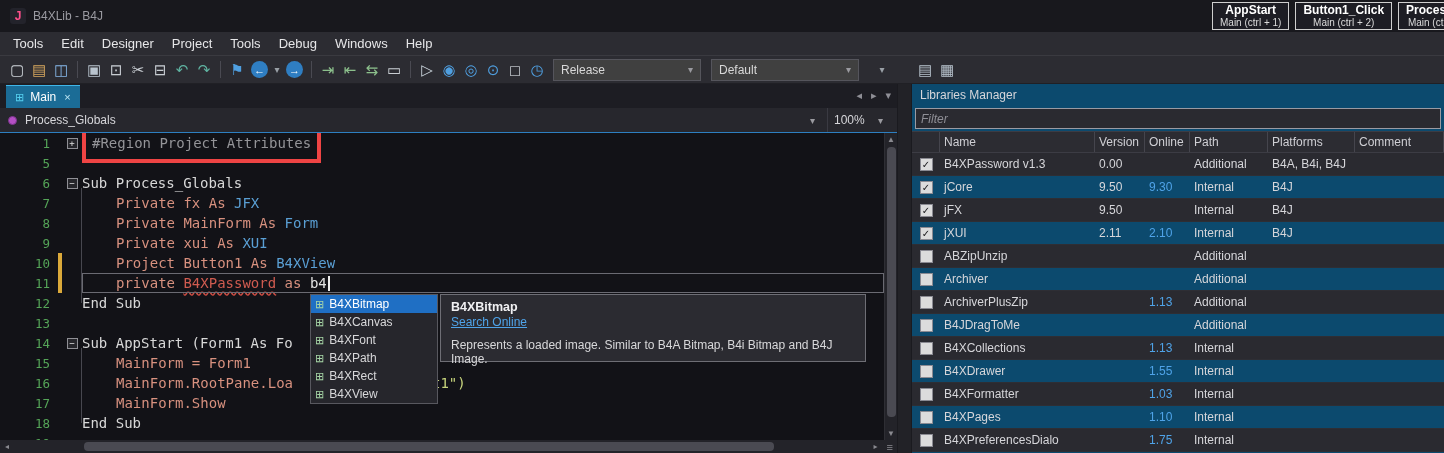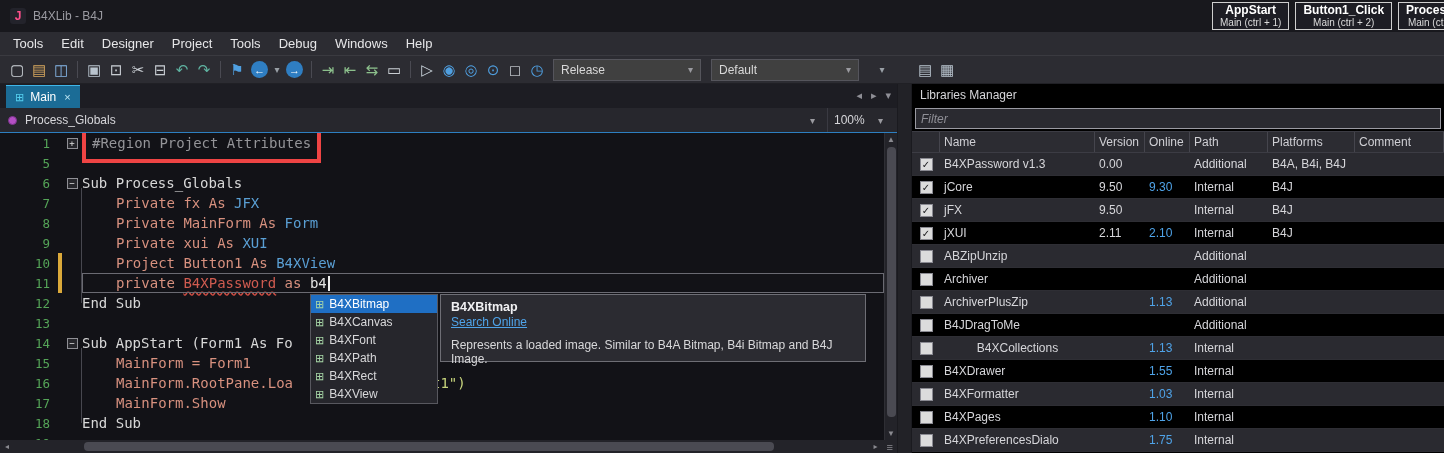--- a/index.html
+++ b/index.html
@@ -27,21 +27,21 @@
   .tbi.circ{width:17px;height:17px;border-radius:50%;font-size:11px;margin:0 3px;color:#fff}
   .tbsep{width:1px;height:17px;background:#4a4a52;margin:0 5px}
   .tbgap{display:inline-block;height:1px}
   .combo{height:22px;background:#404040;border:1px solid #55555c;display:flex;align-items:center;justify-content:space-between;padding:0 7px;margin:0 5px;color:#d8d8d8;font-size:12px;cursor:pointer}
   .combo-arrow{color:#9a9aa0;font-size:10px;margin-left:8px}
 
   
   .main-row{display:flex;height:369px}
   .editor-col{width:897px;display:flex;flex-direction:column;background:#121217}
   .splitter{width:15px;background:#222227;border-left:1px solid #1a1a1f;border-right:1px solid #1a1a1f;cursor:col-resize}
-  .lib-panel{flex:1;background:#000000;display:flex;flex-direction:column;overflow:hidden}
+  .lib-panel{flex:1;background:#0c4a6e;display:flex;flex-direction:column;overflow:hidden}
 
   
   .tabstrip{height:24px;background:#1d1d23;display:flex;align-items:flex-end;padding-left:6px;position:relative}
   .tab{height:23px;display:flex;align-items:center;gap:6px;padding:0 9px;font-size:12px;cursor:pointer}
   .tab.active{background:#1b6c96;color:#fff;border-top:1px solid #3fb6e8}
   .tab-icon{color:#55d0f0;font-size:11px}
   .tab-close{color:#bfe8f6;font-size:11px;margin-left:2px}
   .tab-nav{position:absolute;right:6px;top:5px;display:flex;gap:9px;color:#8f8f96;font-size:11px}
   .tab-nav span{cursor:pointer}
 
@@ -387,21 +387,21 @@
             <span class="lc lc-version" style="width: 50px;"></span>
             <span class="lc lc-online" style="width: 45px;"></span>
             <span class="lc lc-path" style="width: 78px;">Additional</span>
             <span class="lc lc-platforms" style="width: 87px;"></span>
             <span class="lc lc-comment flex"></span>
           </div>
           <div class="lrow alt">
             <span class="cbcol">
               <span class="cb"></span>
             </span>
-            <span class="lc lc-name" style="width: 155px; text-align: center;">B4XCollections</span>
+            <span class="lc lc-name" style="width: 155px;">B4XCollections</span>
             <span class="lc lc-version" style="width: 50px;"></span>
             <span class="lc lc-online" style="width: 45px;">1.13</span>
             <span class="lc lc-path" style="width: 78px;">Internal</span>
             <span class="lc lc-platforms" style="width: 87px;"></span>
             <span class="lc lc-comment flex"></span>
           </div>
           <div class="lrow">
             <span class="cbcol">
               <span class="cb"></span>
             </span>

